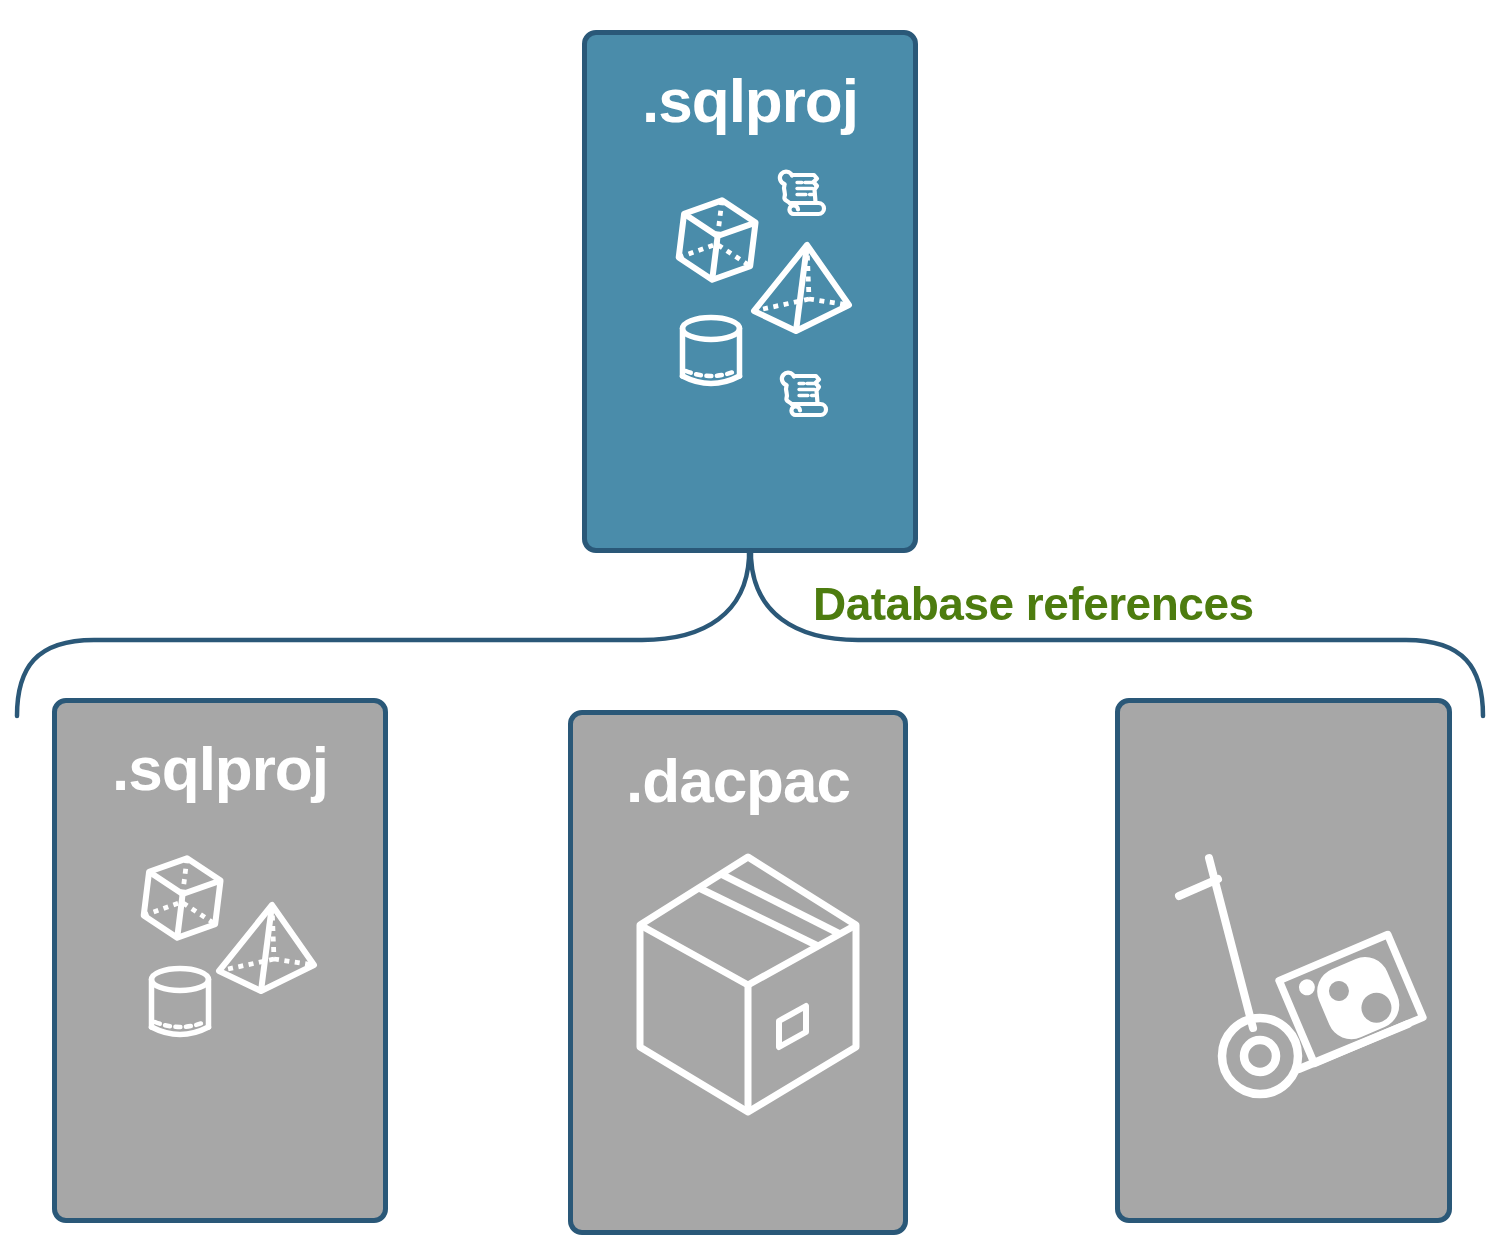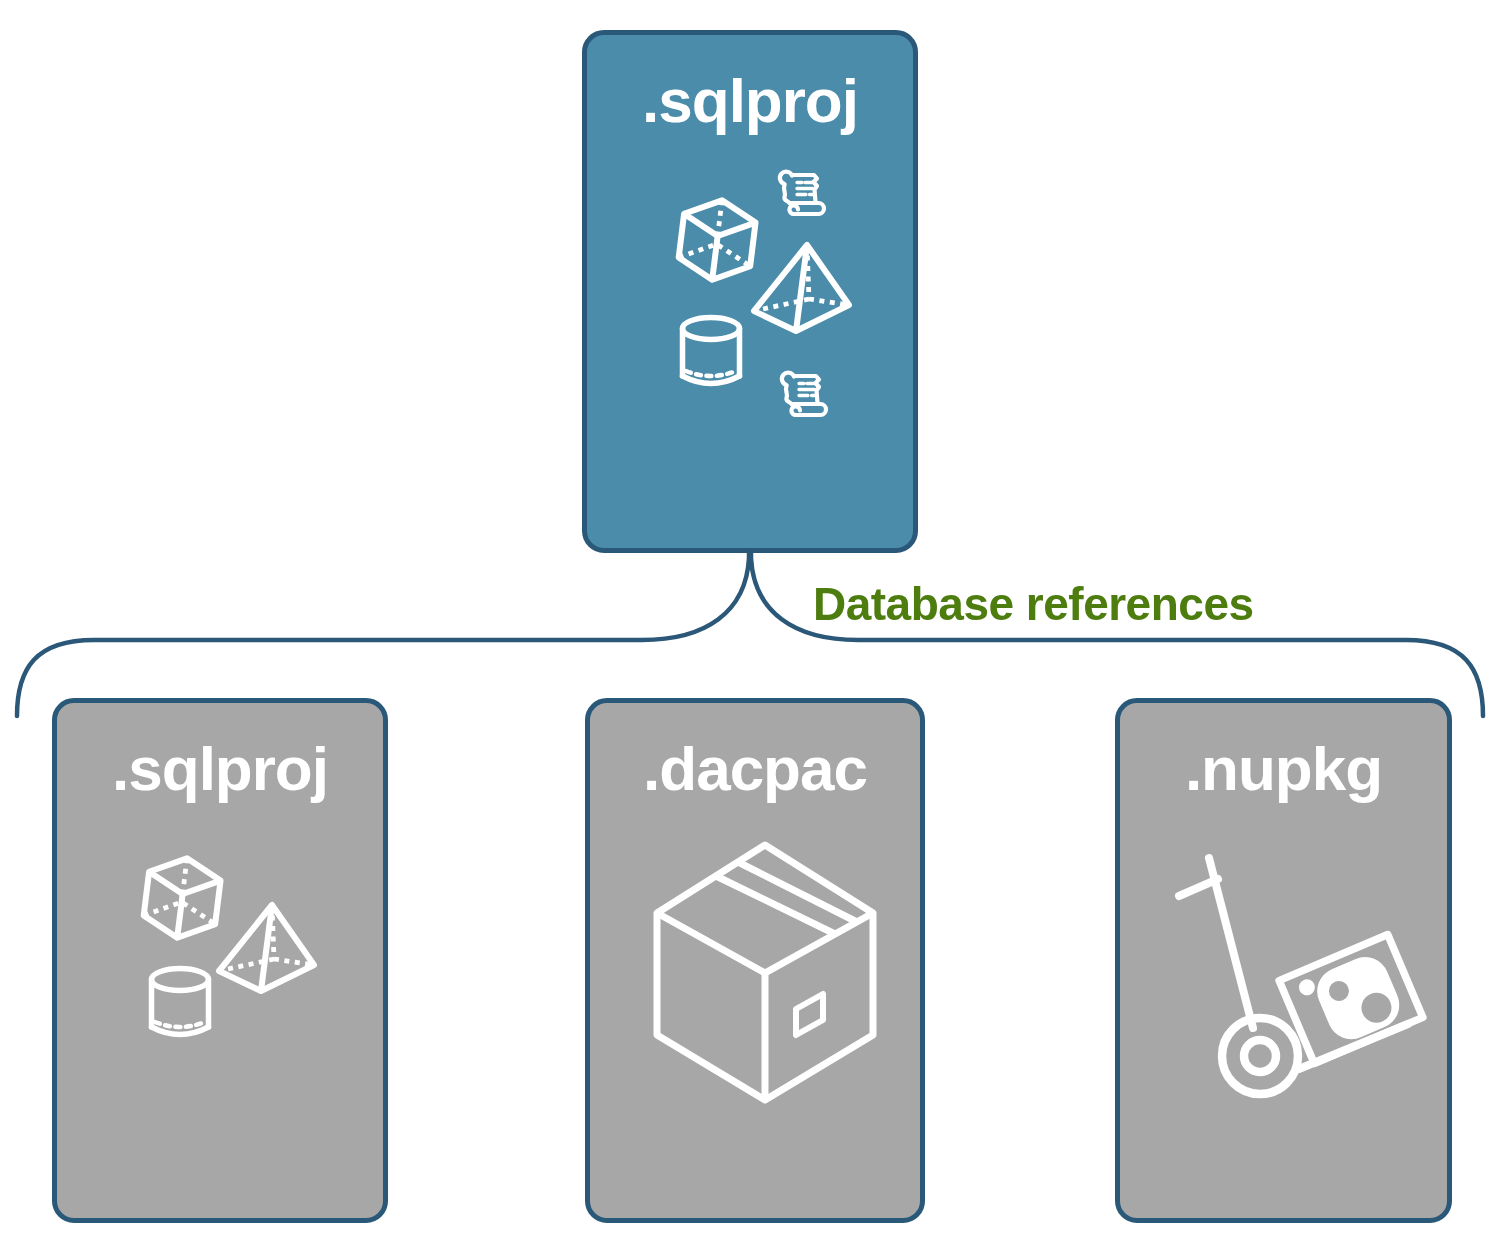--- a/index.html
+++ b/index.html
@@ -1,27 +1,27 @@
 <!DOCTYPE html>
 <html><head>
 <meta charset="utf-8">
 <style>
   html,body{margin:0;padding:0;}
   body{
     width:1500px;height:1250px;background:#ffffff;position:relative;
     font-family:"Liberation Sans", sans-serif;overflow:hidden;
   }
   .box{
-    position:absolute;border-radius:22px;border:5px solid #2A5878;
+    position:absolute;border-radius:14px;border:5px solid #2A5878;
     box-sizing:border-box;
   }
   .box-root{left:582px;top:30px;width:336px;height:523px;background:#4A8CAA;}
   .box-child{top:698px;width:340px;height:525px;background:#A7A7A7;}
   .box-child.c1{left:52px;width:336px;}
-  .box-child.c2{left:585px;}
+  .box-child.c2{left:568px;margin-top:12px;}
   .box-child.c3{left:1115px;width:337px;}
   .box-title{
     display:block;text-align:center;padding-top:30px;
     font-size:62px;font-weight:bold;color:#ffffff;letter-spacing:-1px;
   }
   .icon{position:absolute;}
   .connector-label{
     position:absolute;left:813px;top:577px;
     font-size:46px;font-weight:bold;color:#4d7c0f;letter-spacing:-0.5px;
     white-space:nowrap;
@@ -156,21 +156,20 @@
       <path d="M12,76 L120,136 L228,76"></path>
       <path d="M120,136 L120,263"></path>
       <path d="M71,39 L190,97"></path>
       <path d="M93,25 L212,85"></path>
       <path d="M151,172 l27,-15 l0,26 l-27,15 Z" stroke-width="6"></path>
     </g>
   </svg>
 </div>
 
 <div class="box box-child c3">
-  <span class="box-title">.nupkg</span>
 
   <svg class="icon" style="left:55px;top:147px" width="250" height="275" viewBox="0 0 250 275">
     <g fill="none" stroke="#ffffff" stroke-width="8" stroke-linecap="round">
       <path d="M4,46 L43,29"></path>
       <path d="M34,8 L78,178"></path>
       <path d="M124,219 L233,174"></path>
     </g>
     <circle cx="85" cy="206" r="38" fill="none" stroke="#ffffff" stroke-width="8.5"></circle>
     <circle cx="85" cy="206" r="16" fill="none" stroke="#ffffff" stroke-width="8.5"></circle>
     <g transform="translate(176,149) rotate(-23)">

